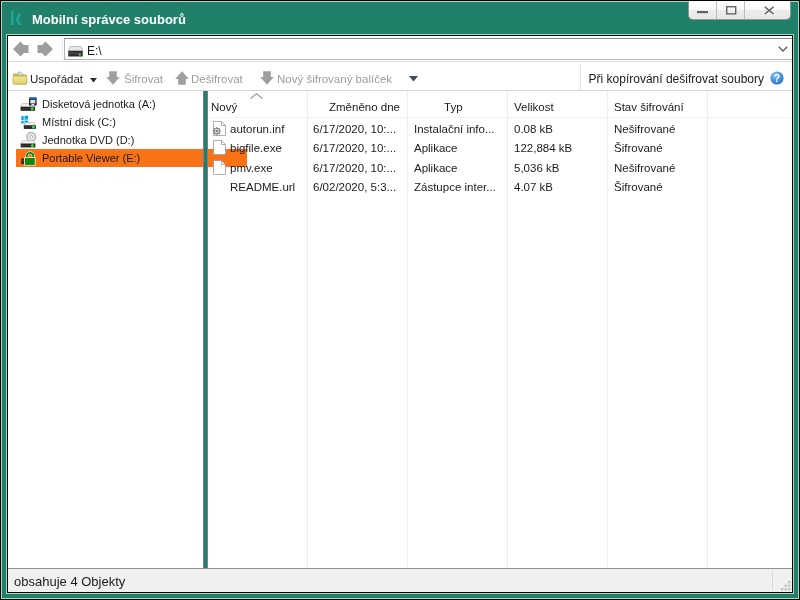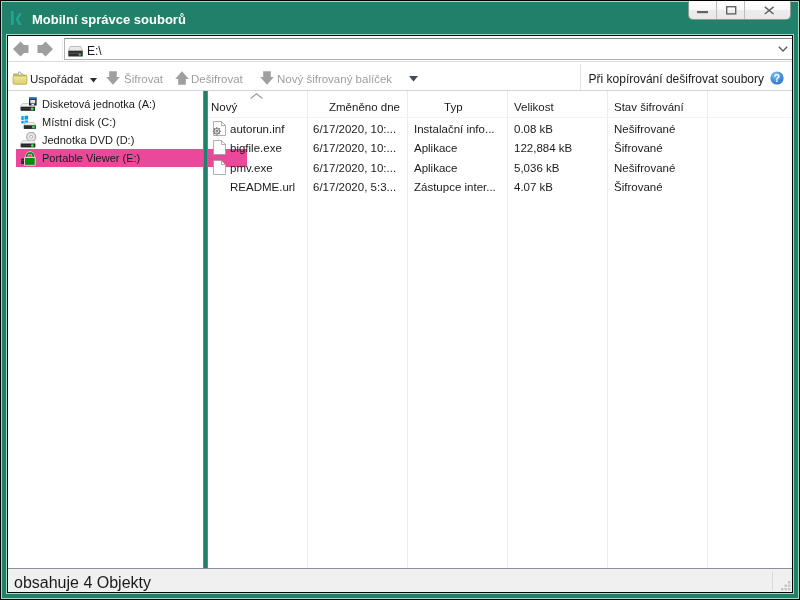--- a/index.html
+++ b/index.html
@@ -24,34 +24,34 @@
 #addrtext{left:87px;top:44px;font-size:12px;}
 
 #toolline{left:8px;top:90px;width:784px;height:1px;background:#d4d4d4;}
 .tbtxt{top:72px;height:15px;line-height:15px;}
 .tbgray{color:#9d9d9d;}
 #tbsep{left:580px;top:64px;width:1px;height:26px;background:#e2e2e2;}
 
 .srow{left:16px;width:231px;height:18px;line-height:18px;}
 .srow .txt{position:absolute;left:26px;top:0;font-size:11px;}
 .srow svg{position:absolute;left:4px;top:1px;}
-#sel{background:#ec4899;padding-left:20px;}
+#sel{background:#f97316;padding-left:20px;}
 
 #psep1{left:203px;top:91px;width:1px;height:477px;background:#75828a;}
 #psep2{left:204px;top:91px;width:3px;height:477px;background:#218069;}
 #psep3{left:207px;top:91px;width:1px;height:477px;background:#75828a;}
 
 .colsep{top:91px;width:1px;height:477px;background:#e7edf2;}
 .hdr{top:100px;height:15px;line-height:15px;color:#1b1b1b;}
 #hdrline{left:208px;top:117px;width:583px;height:1px;background:#eef3f8;}
 .lrow{height:21px;line-height:21px;}
 
 #stline{left:8px;top:568px;width:784px;height:1px;background:#8a9097;}
 #stbar{left:8px;top:569px;width:784px;height:23px;background:#f0f0f0;}
-#sttext{left:14px;top:574px;font-size:16px;}
+#sttext{left:14px;top:574px;font-size:13px;}
 #stsep{left:772px;top:572px;width:1px;height:18px;background:#d8d8d8;}
 </style></head>
 <body>
 <div class="abs" id="mintOuter"></div>
 <div class="abs" id="tealFrame"></div>
 <div class="abs" id="mintInner"></div>
 <div class="abs" id="blackInner"></div>
 <div class="abs" id="content"></div>
 
 <svg class="abs" style="left:11px;top:11px;" width="11" height="14" viewBox="0 0 11 14">
@@ -250,21 +250,21 @@
     <path d="M9.5 0.5 L9.5 4.5 L13.5 4.5" fill="none" stroke="#9a9a9a" stroke-width="0.8"></path>
   </svg>
   <div class="abs" style="left:22px;">pmv.exe</div>
   <div class="abs" style="left:105px;">6/17/2020, 10:...</div>
   <div class="abs" style="left:206px;">Aplikace</div>
   <div class="abs" style="left:306px;">5,036 kB</div>
   <div class="abs" style="left:406px;">Nešifrované</div>
 </div>
 <div class="abs lrow" style="left:208px;top:177px;width:499px;">
   <div class="abs" style="left:22px;">README.url</div>
-  <div class="abs" style="left:105px;">6/17/2020, 5:3...</div>
+  <div class="abs" style="left:105px;">6/02/2020, 5:3...</div>
   <div class="abs" style="left:206px;">Zástupce inter...</div>
   <div class="abs" style="left:306px;">4.07 kB</div>
   <div class="abs" style="left:406px;">Šifrované</div>
 </div>
 
 <div class="abs" id="stline"></div>
 <div class="abs" id="stbar"></div>
 <div class="abs" id="sttext">obsahuje 4 Objekty</div>
 <div class="abs" id="stsep"></div>
 <svg class="abs" style="left:781px;top:581px;" width="11" height="11" viewBox="0 0 11 11">

